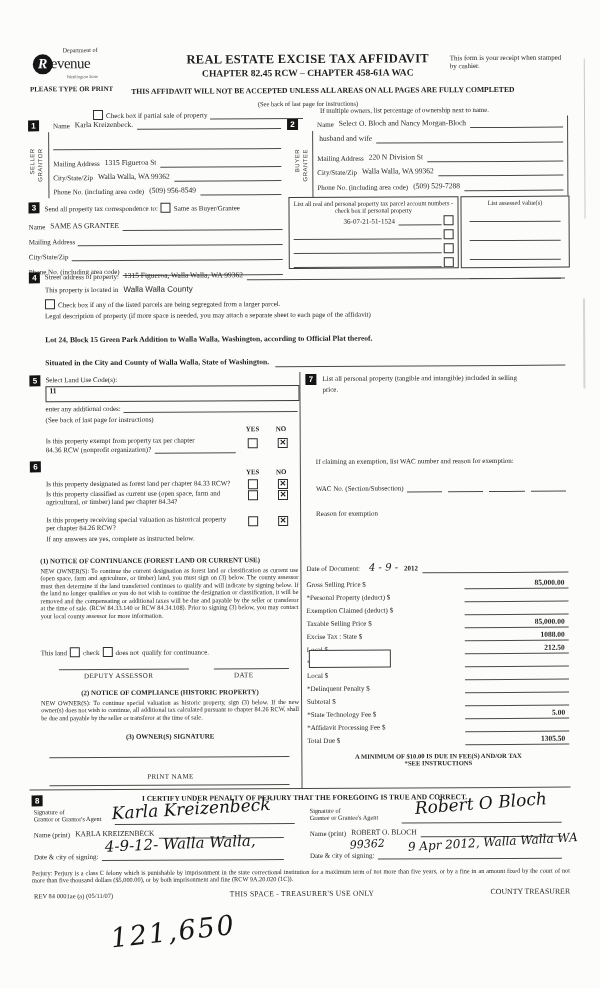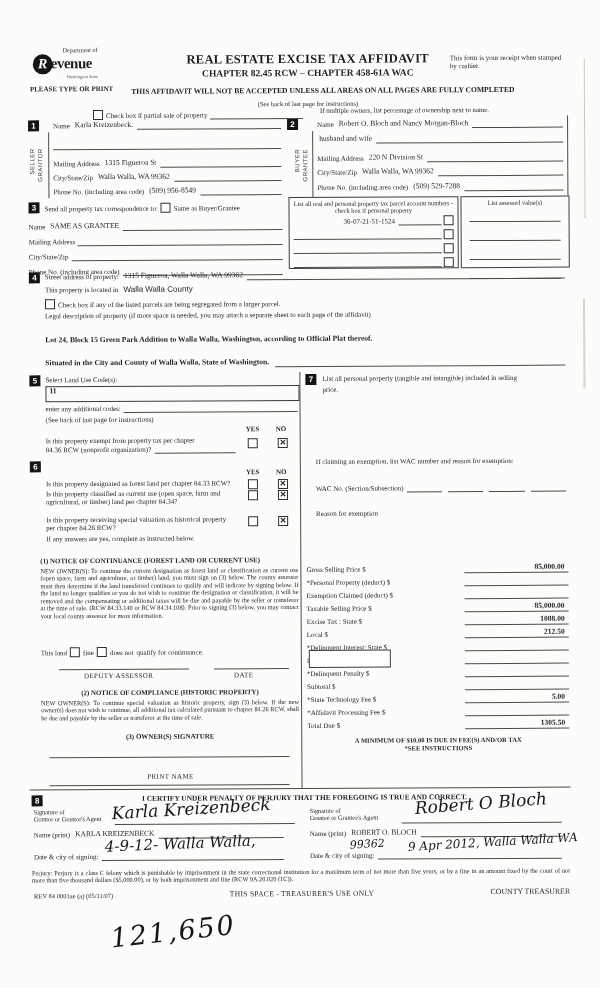--- a/index.html
+++ b/index.html
@@ -36,21 +36,21 @@
 </head>
 <body>
 
 <div class="page">
 <div class="sheet">
 
   <div class="abs" style="left:35px;top:46px;width:130px;">
     <div style="margin-left:30px;font-size:6px;">Department of</div>
     <div style="display:flex;align-items:center;">
       <span style="display:inline-block;width:20px;height:20px;border-radius:50%;background:#161616;color:#fff;font-weight:bold;font-size:14px;line-height:20px;text-align:center;font-style:italic;">R</span>
-      <span style="font-size:15px;font-weight:bold;letter-spacing:-0.5px;margin-left:-2px;">evenue</span>
+      <span style="font-size:15px;font-weight:normal;letter-spacing:-0.5px;margin-left:-2px;">evenue</span>
     </div>
     <div class="i" style="margin-left:34px;font-size:4.5px;color:#555;">Washington State</div>
   </div>
 
   <div class="abs c" style="left:150px;top:52px;width:320px;">
     <div class="b" style="font-size:12.5px;letter-spacing:.3px;">REAL ESTATE EXCISE TAX AFFIDAVIT</div>
     <div class="b" style="font-size:9.5px;margin-top:2px;">CHAPTER 82.45 RCW – CHAPTER 458-61A WAC</div>
   </div>
 
   <div class="abs" style="left:452px;top:55px;width:118px;font-size:7px;">This form is your receipt when stamped by cashier.</div>
@@ -99,21 +99,21 @@
     </div>
 
     <span class="sn abs" style="left:261px;top:2px;">2</span>
     <span class="vlabel" style="left:268px;top:32px;">BUYER</span>
     <span class="vlabel" style="left:276px;top:32px;">GRANTEE</span>
     <div class="abs vline" style="left:286px;top:14px;height:66px;"></div>
 
     <div class="abs" style="left:291px;top:3px;width:246px;">
       <div class="row">
         <span class="lbl">Name</span>
-        <span class="val">Robert  O. Bloch and Nancy Morgan-Bloch</span>
+        <span class="val">Select  O. Bloch and Nancy Morgan-Bloch</span>
         <span class="ul"></span>
       </div>
       <div class="row" style="margin-top:6px;">
         <span class="val">husband  and  wife</span>
         <span class="ul"></span>
       </div>
       <div class="row" style="margin-top:10px;">
         <span class="lbl">Mailing Address</span>
         <span class="val">220 N Division St</span>
         <span class="ul"></span>
@@ -269,21 +269,21 @@
     <span class="cb abs" style="left:250px;top:56px;">✕</span>
 
     <div class="abs" style="left:18px;top:74px;">If any answers are yes, complete as instructed below.</div>
 
     <div class="abs b" style="left:12px;top:96px;width:258px;font-size:6.9px;">(1) NOTICE OF CONTINUANCE (FOREST LAND OR CURRENT USE)</div>
     <div class="abs para" style="left:12px;top:106px;width:258px;">NEW OWNER(S): To continue the current designation as forest land or classification as current use (open space, farm and agriculture, or timber) land, you must sign on (3) below. The county assessor must then determine if the land transferred continues to qualify and will indicate by signing below. If the land no longer qualifies or you do not wish to continue the designation or classification, it will be removed and the compensating or additional taxes will be due and payable by the seller or transferor at the time of sale. (RCW 84.33.140 or RCW 84.34.108). Prior to signing (3) below, you may contact your local county assessor for more information.</div>
 
     <div class="abs row" style="left:12px;top:186px;width:230px;">
       <span class="lbl">This land</span>
       <span class="cb"></span>
-      <span class="lbl" style="margin-left:3px;">fine</span>
+      <span class="lbl" style="margin-left:3px;">check</span>
       <span class="cb"></span>
       <span class="lbl" style="margin-left:3px;">does not</span>
       <span>qualify for continuance.</span>
     </div>
 
     <div class="abs hline" style="left:30px;top:208px;width:130px;"></div>
     <div class="abs hline" style="left:185px;top:208px;width:75px;"></div>
     <div class="abs" style="left:55px;top:211px;letter-spacing:.4px;">DEPUTY ASSESSOR</div>
     <div class="abs" style="left:205px;top:211px;letter-spacing:.4px;">DATE</div>
 
@@ -309,20 +309,26 @@
       <span class="ul" style="max-width:40px;"></span>
           <span style="width:6px;"></span>
       <span class="ul" style="max-width:40px;"></span>
           <span style="width:6px;"></span>
       <span class="ul" style="max-width:40px;"></span>
     </div>
     <div class="abs" style="left:10px;top:138px;">Reason for exemption</div>
   </div>
 
   <div class="abs" style="left:306px;top:558px;width:262px;height:230px;">
+    <div class="row" style="margin-top:4px;">
+      <span class="lbl">Date of Document:</span>
+      <span class="hand" style="font-size:10px;padding:0 6px;">4 - 9 -</span>
+      <span class="b" style="padding-right:4px;">2012</span>
+      <span class="ul"></span>
+    </div>
 
     <div style="margin-top:3px;">
       <div class="fee-row">
             <span class="fee-label">Gross Selling Price  $</span>
             <span class="fee-line">85,000.00</span>
           </div>
       <div class="fee-row">
             <span class="fee-label">*Personal Property (deduct)  $</span>
             <span class="fee-line"></span>
           </div>

